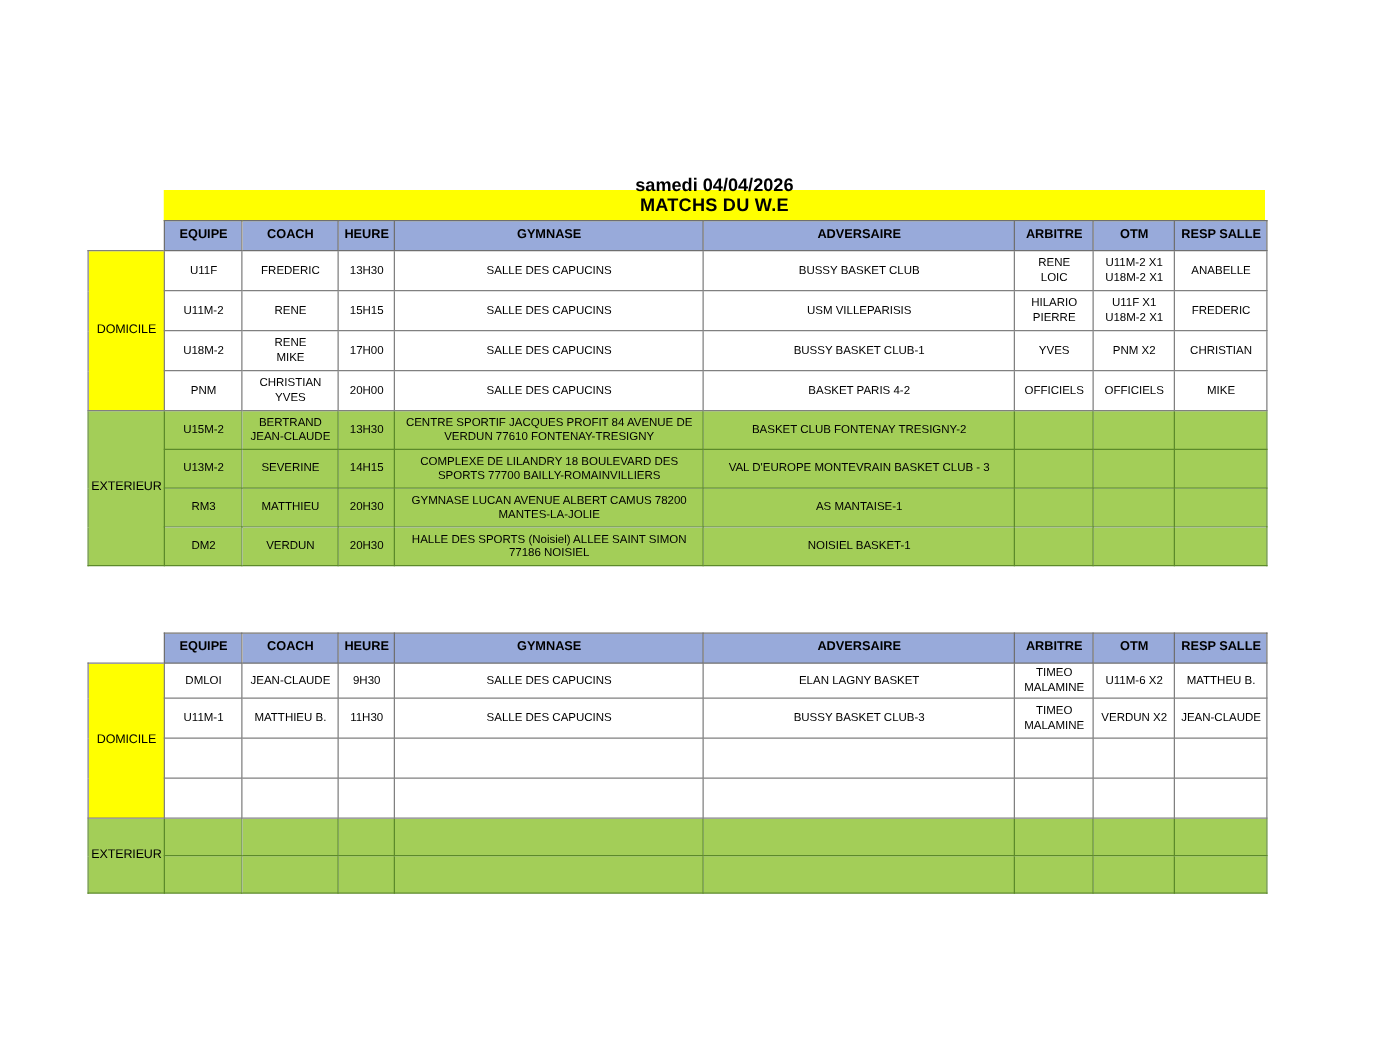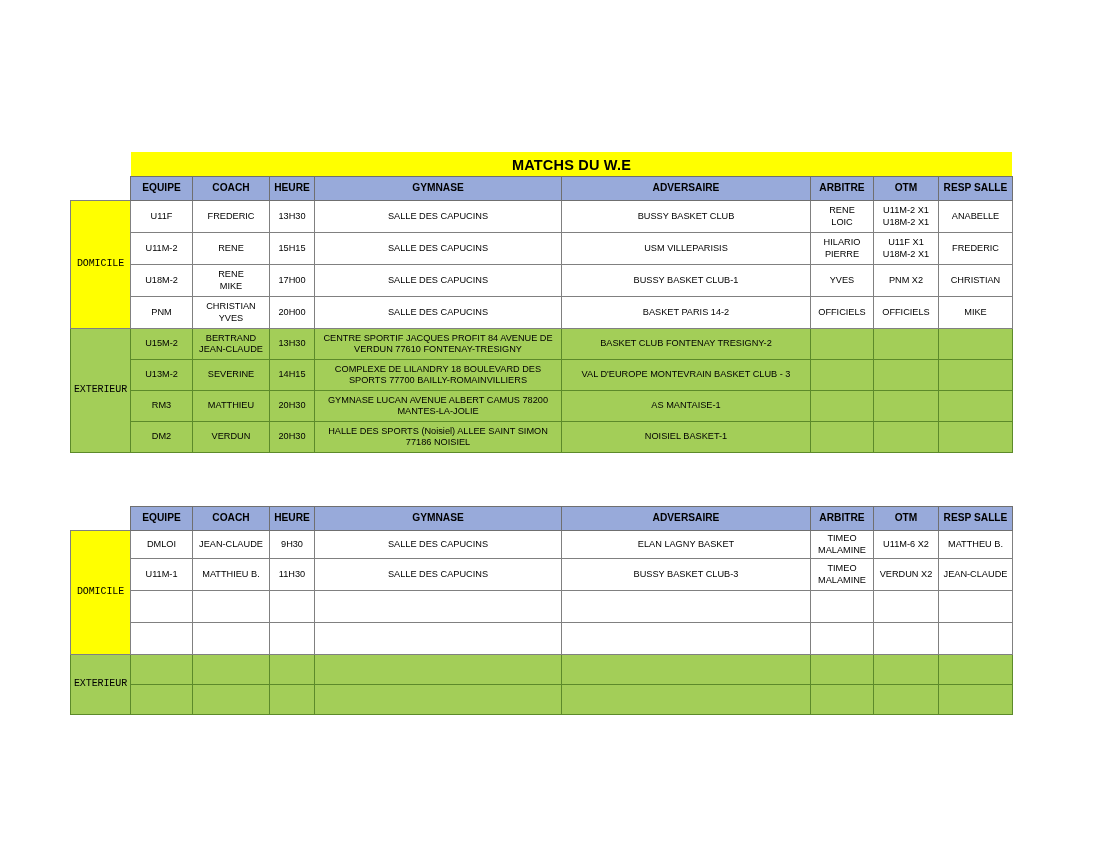--- a/index.html
+++ b/index.html
@@ -81,21 +81,20 @@
     background: #ffffff;
     border: none;
   }
 
   
   .side {
     font-weight: bold;
     font-size: 10px;
     letter-spacing: -0.1px;
     padding: 0 1px;
-    font-family: Liberation Mono, monospace;
   }
   .side.dom { background: #ffff00; border: 1px solid #808080; }
   .side.ext { background: #a3ce58; border: 1px solid #5c8a2a; margin-left: 32px; }
 
   tr.dom-row > td { background: #ffffff; border: 1px solid #808080; }
   tr.ext-row > td { background: #a3ce58; border: 1px solid #5c8a2a; }
 
   
   col.c-side   { width: 60px; }
   col.c-equipe { width: 62px; }
@@ -114,20 +113,21 @@
 </style>
 </head>
 <body>
 
 <div class="page">
 
   <div class="banner">
     <span>MATCHS DU W.E</span>
   </div>
 
+  <div class="day-title t1">samedi 04/04/2026</div>
 
   <table class="sched t1">
     <colgroup>
       <col class="c-side">
         <col class="c-equipe">
         <col class="c-coach">
         <col class="c-heure">
       <col class="c-gym">
         <col class="c-adv">
         <col class="c-arb">
@@ -175,21 +175,21 @@
           <td>BUSSY BASKET CLUB-1</td>
           <td>YVES</td>
           <td>PNM X2</td>
           <td>CHRISTIAN</td>
         </tr>
         <tr class="dom-row r32">
           <td>PNM</td>
           <td>CHRISTIAN<br>YVES</td>
           <td>20H00</td>
           <td>SALLE DES CAPUCINS</td>
-          <td>BASKET PARIS 14-2</td>
+          <td>BASKET PARIS 4-2</td>
           <td>OFFICIELS</td>
           <td>OFFICIELS</td>
           <td>MIKE</td>
         </tr>
         <tr class="ext-row r31">
           <td class="side ext" rowspan="4">EXTERIEUR</td>
           <td>U15M-2</td>
           <td>BERTRAND<br>JEAN-CLAUDE</td>
           <td>13H30</td>
           <td>CENTRE SPORTIF JACQUES PROFIT 84 AVENUE DE VERDUN 77610 FONTENAY-TRESIGNY</td>

